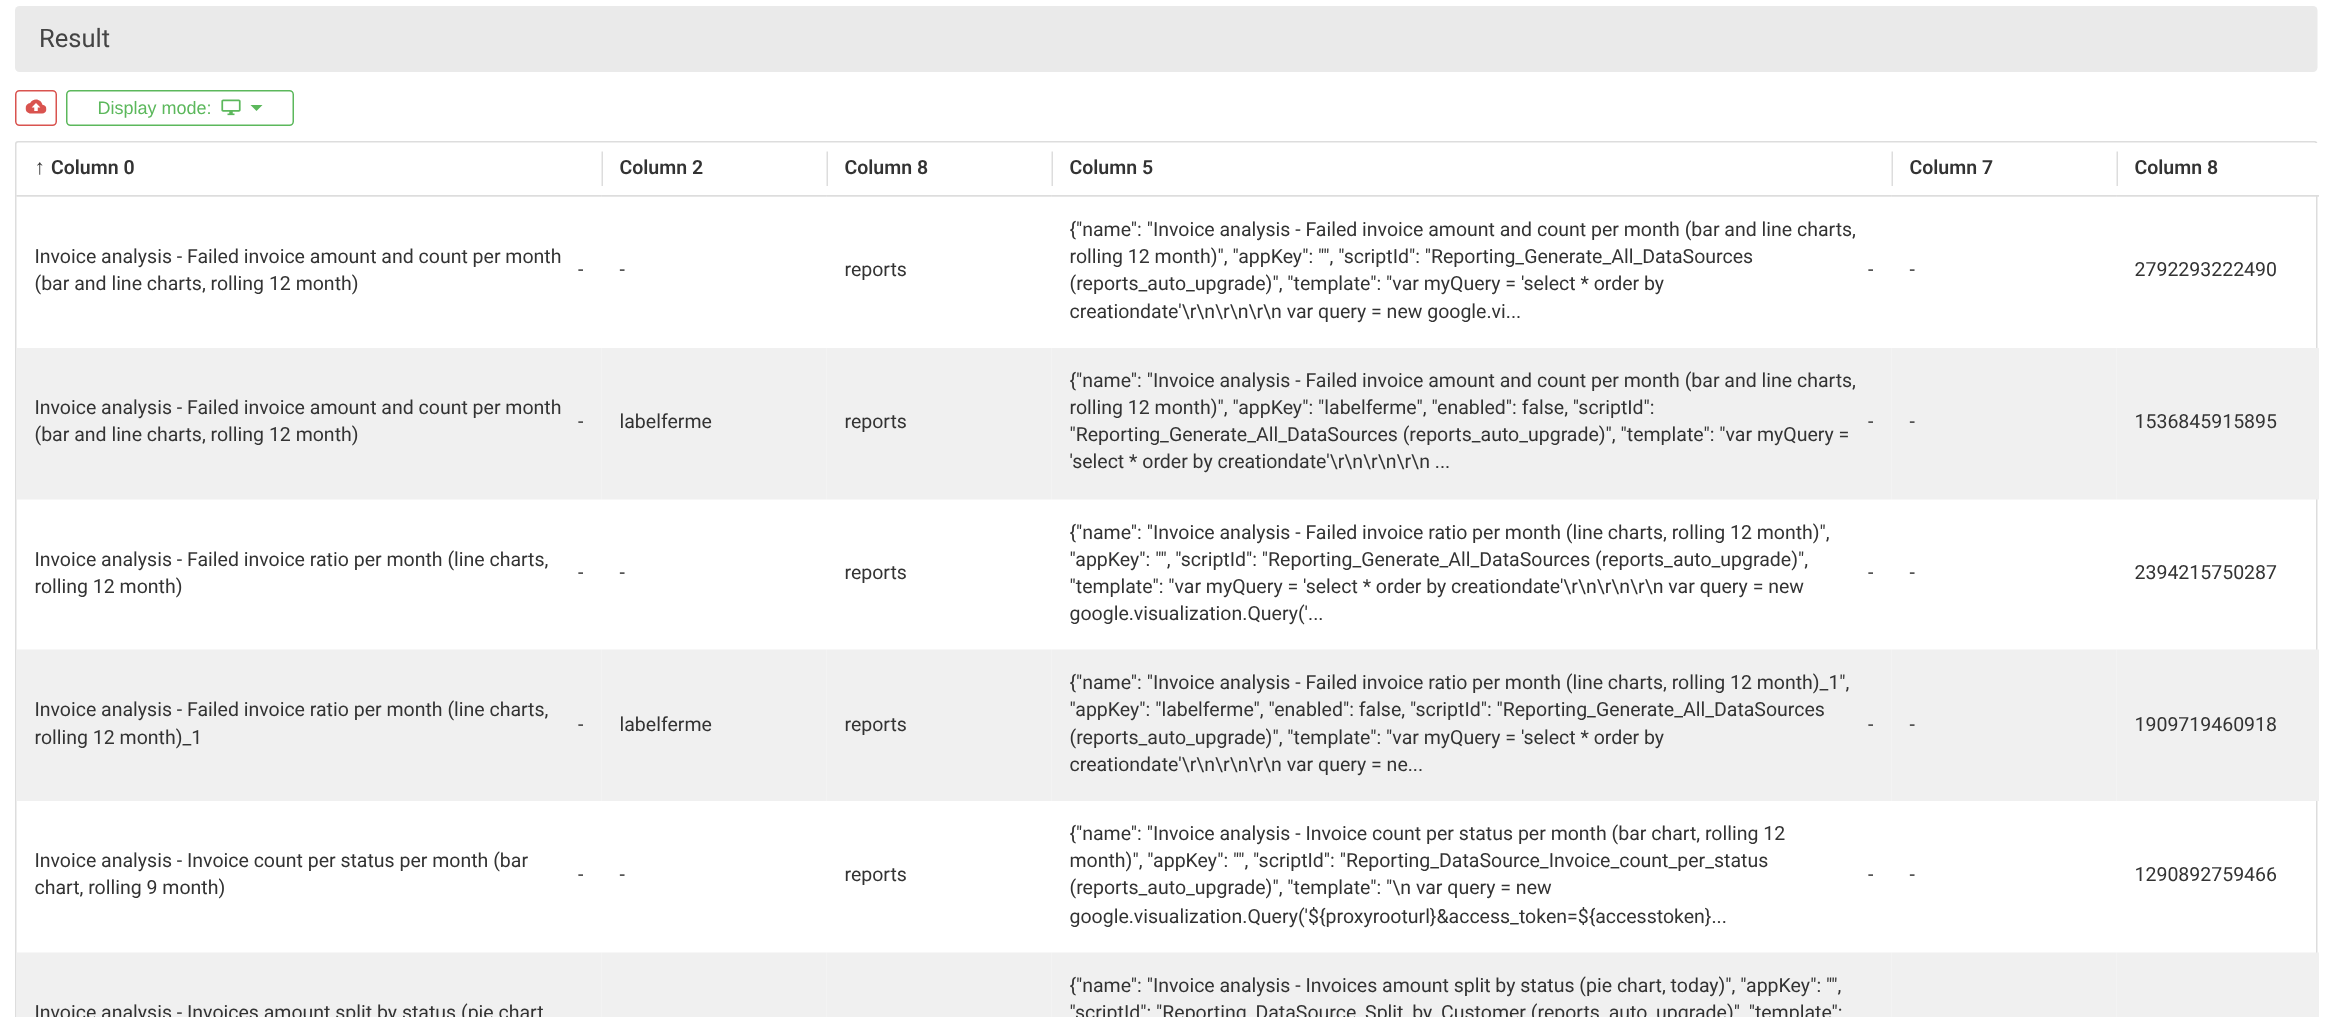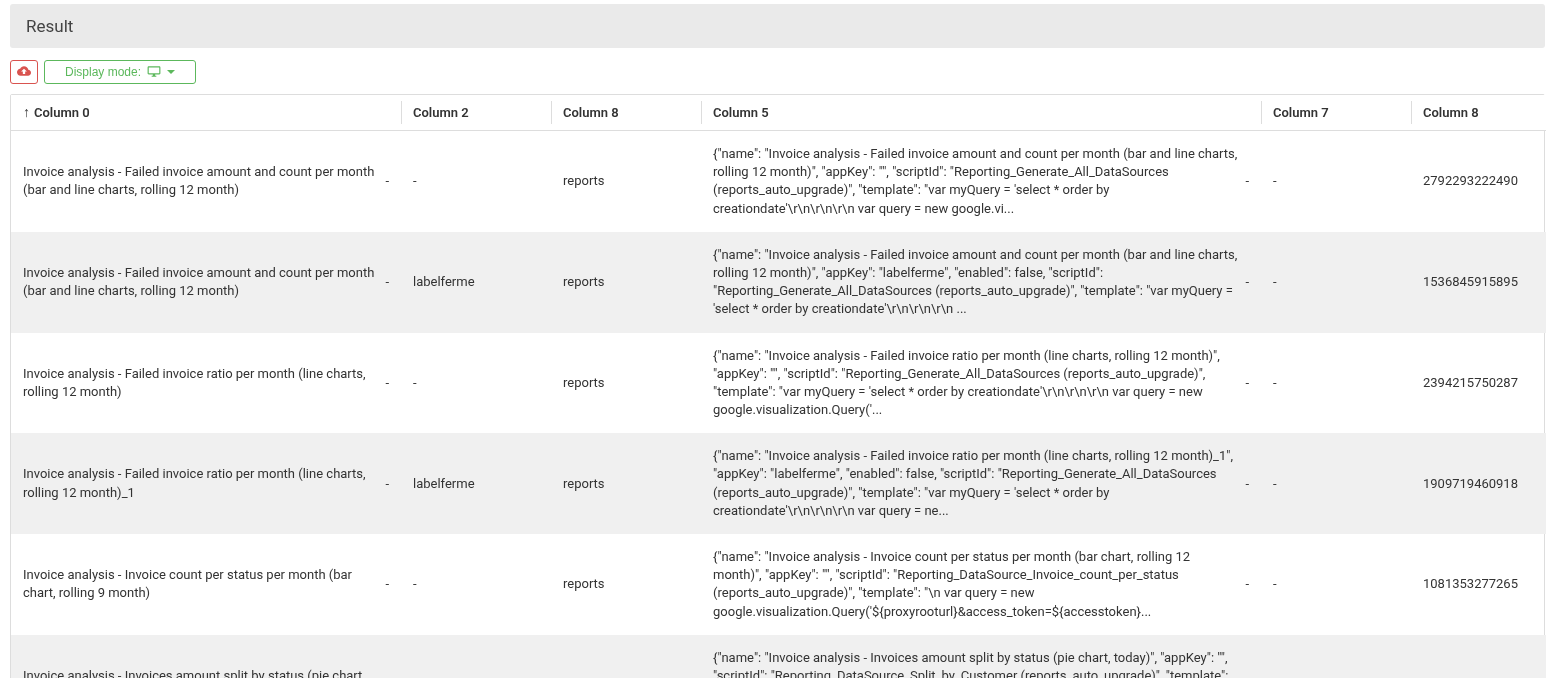--- a/index.html
+++ b/index.html
@@ -252,21 +252,21 @@
           </td>
           <td>-</td>
           <td>reports</td>
           <td>
             <div class="cell-wrap">
               <span class="cell-text">{"name": "Invoice analysis - Invoice count per status per month (bar chart, rolling 12 month)", "appKey": "", "scriptId": "Reporting_DataSource_Invoice_count_per_status (reports_auto_upgrade)", "template": "\n var query = new google.visualization.Query('${proxyrooturl}&amp;access_token=${accesstoken}...</span>
               <span class="dash-right">-</span>
             </div>
           </td>
           <td>-</td>
-          <td>1081353277265</td>
+          <td>1290892759466</td>
         </tr>
         <tr>
           <td>
             <div class="cell-wrap">
               <span class="cell-text">Invoice analysis - Invoices amount split by status (pie chart, today)</span>
               <span class="dash-right">-</span>
             </div>
           </td>
           <td>-</td>
           <td>reports</td>

